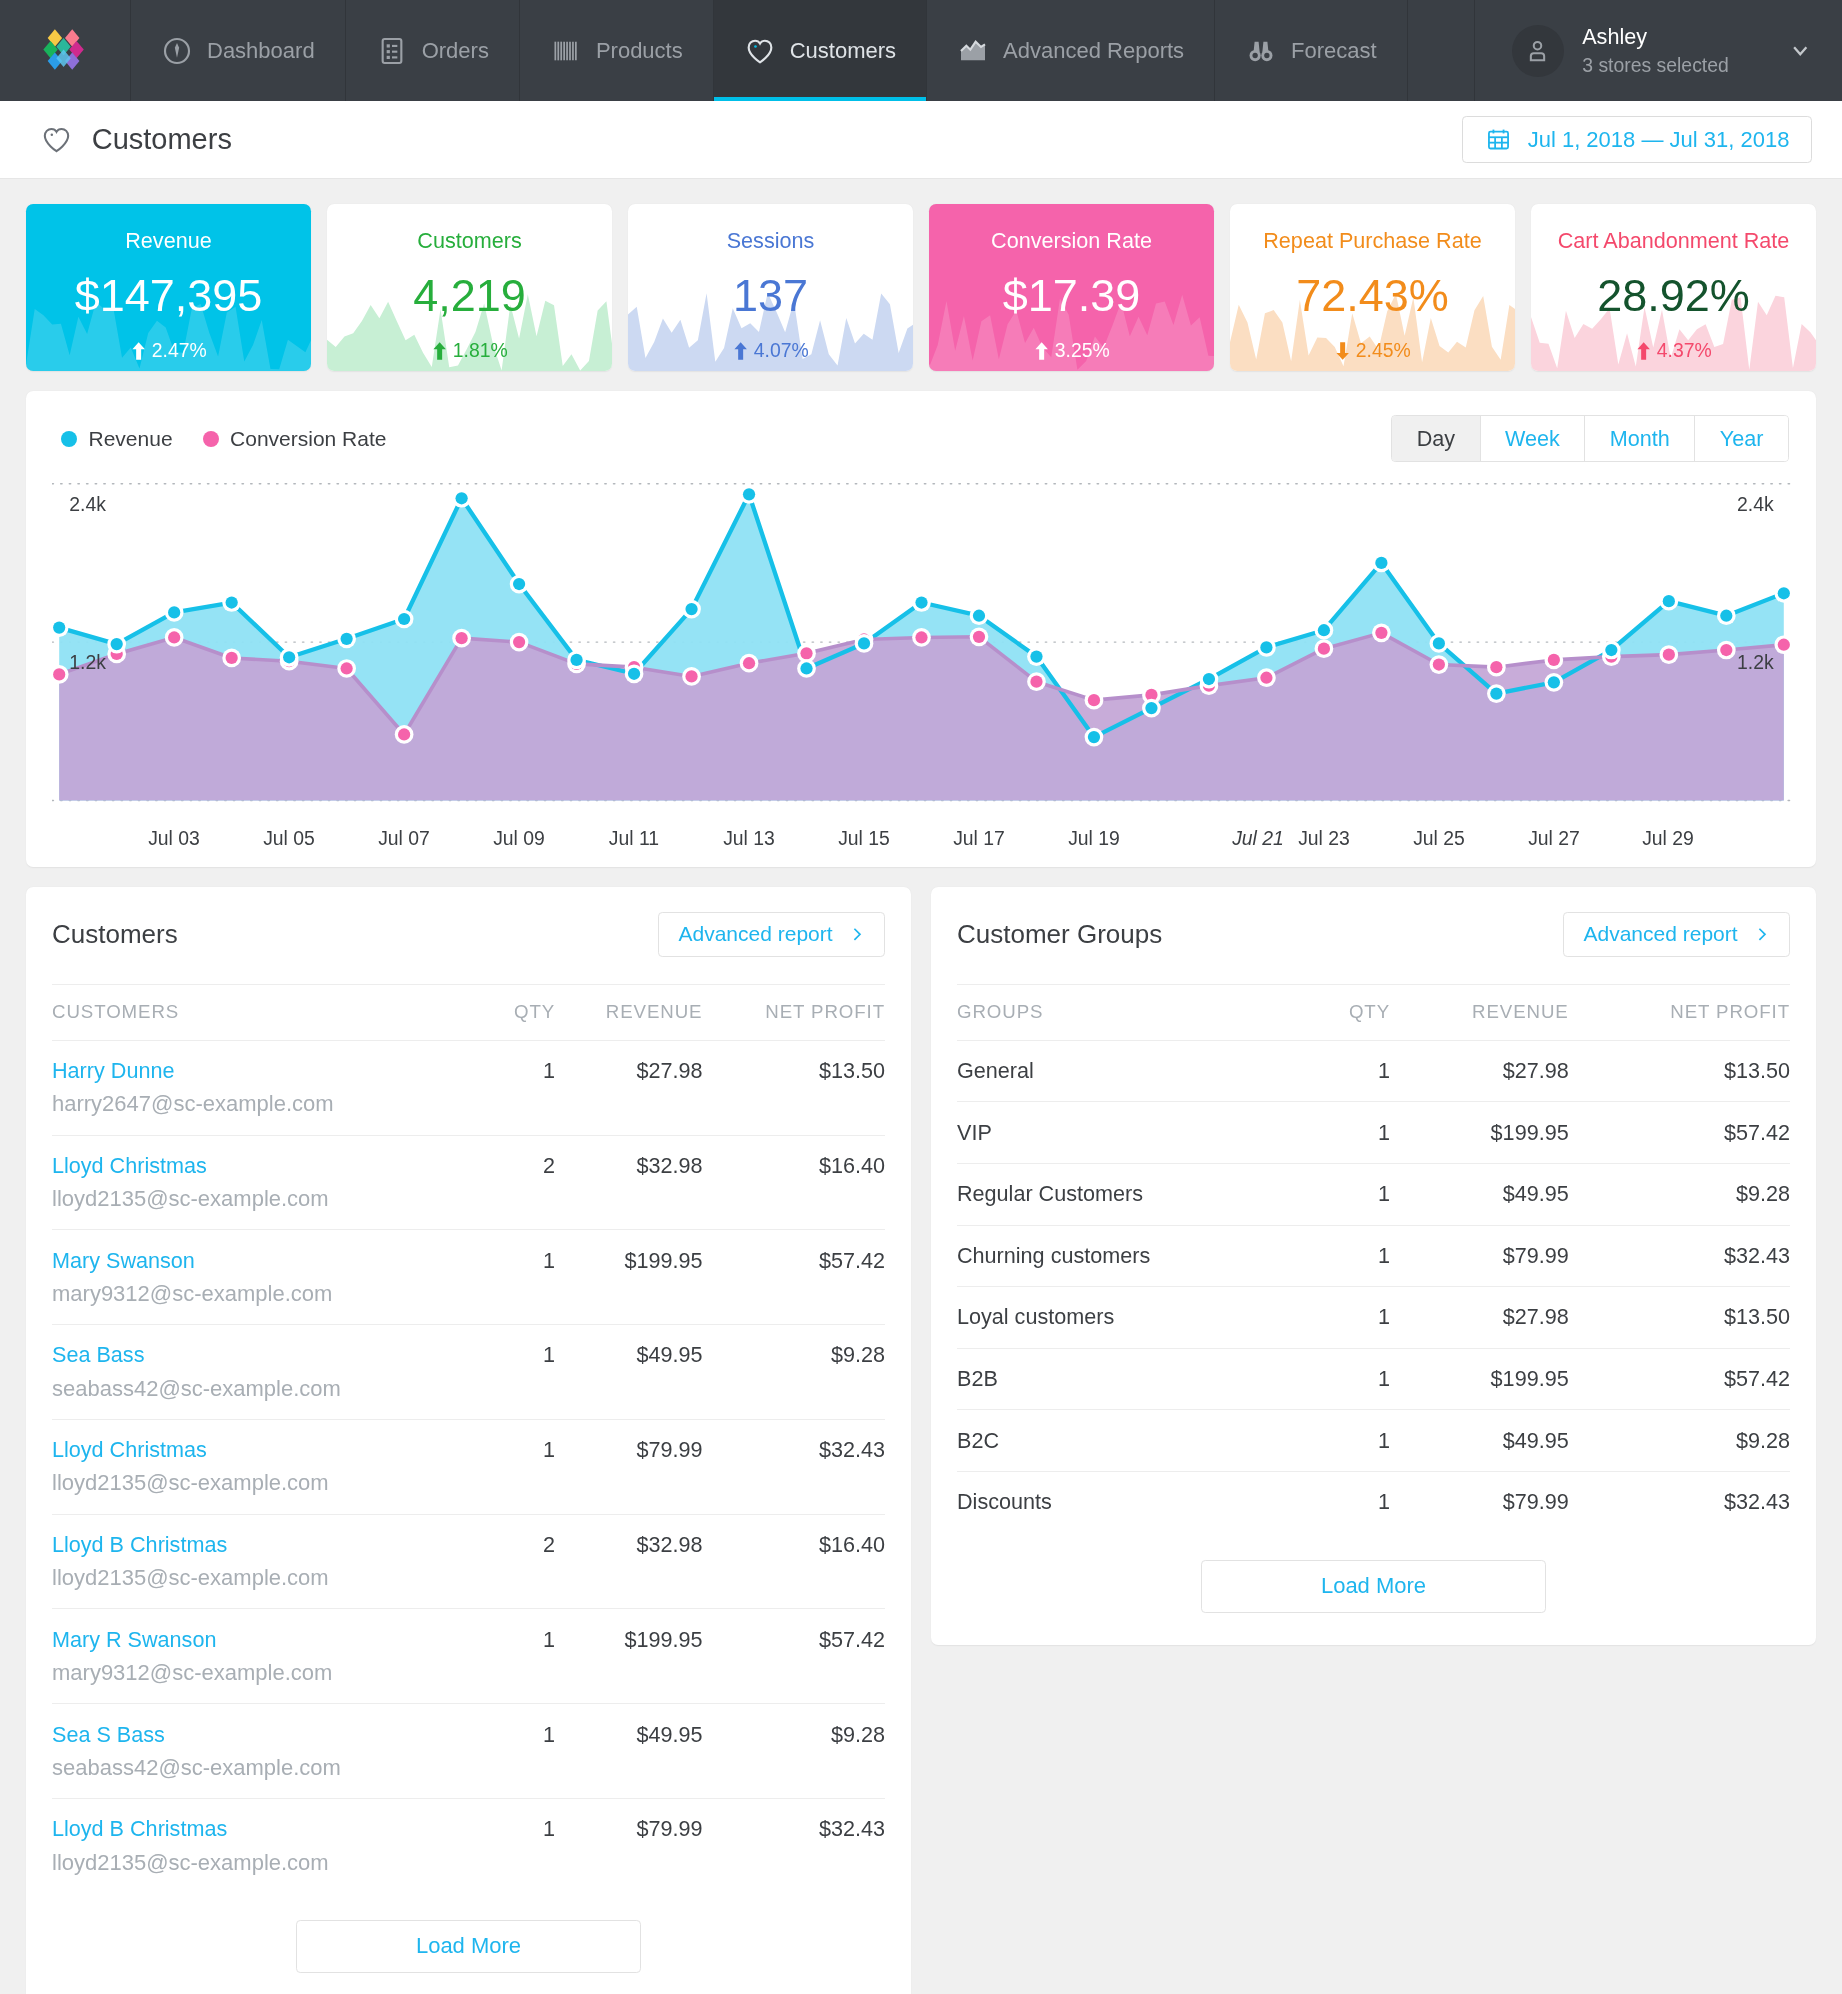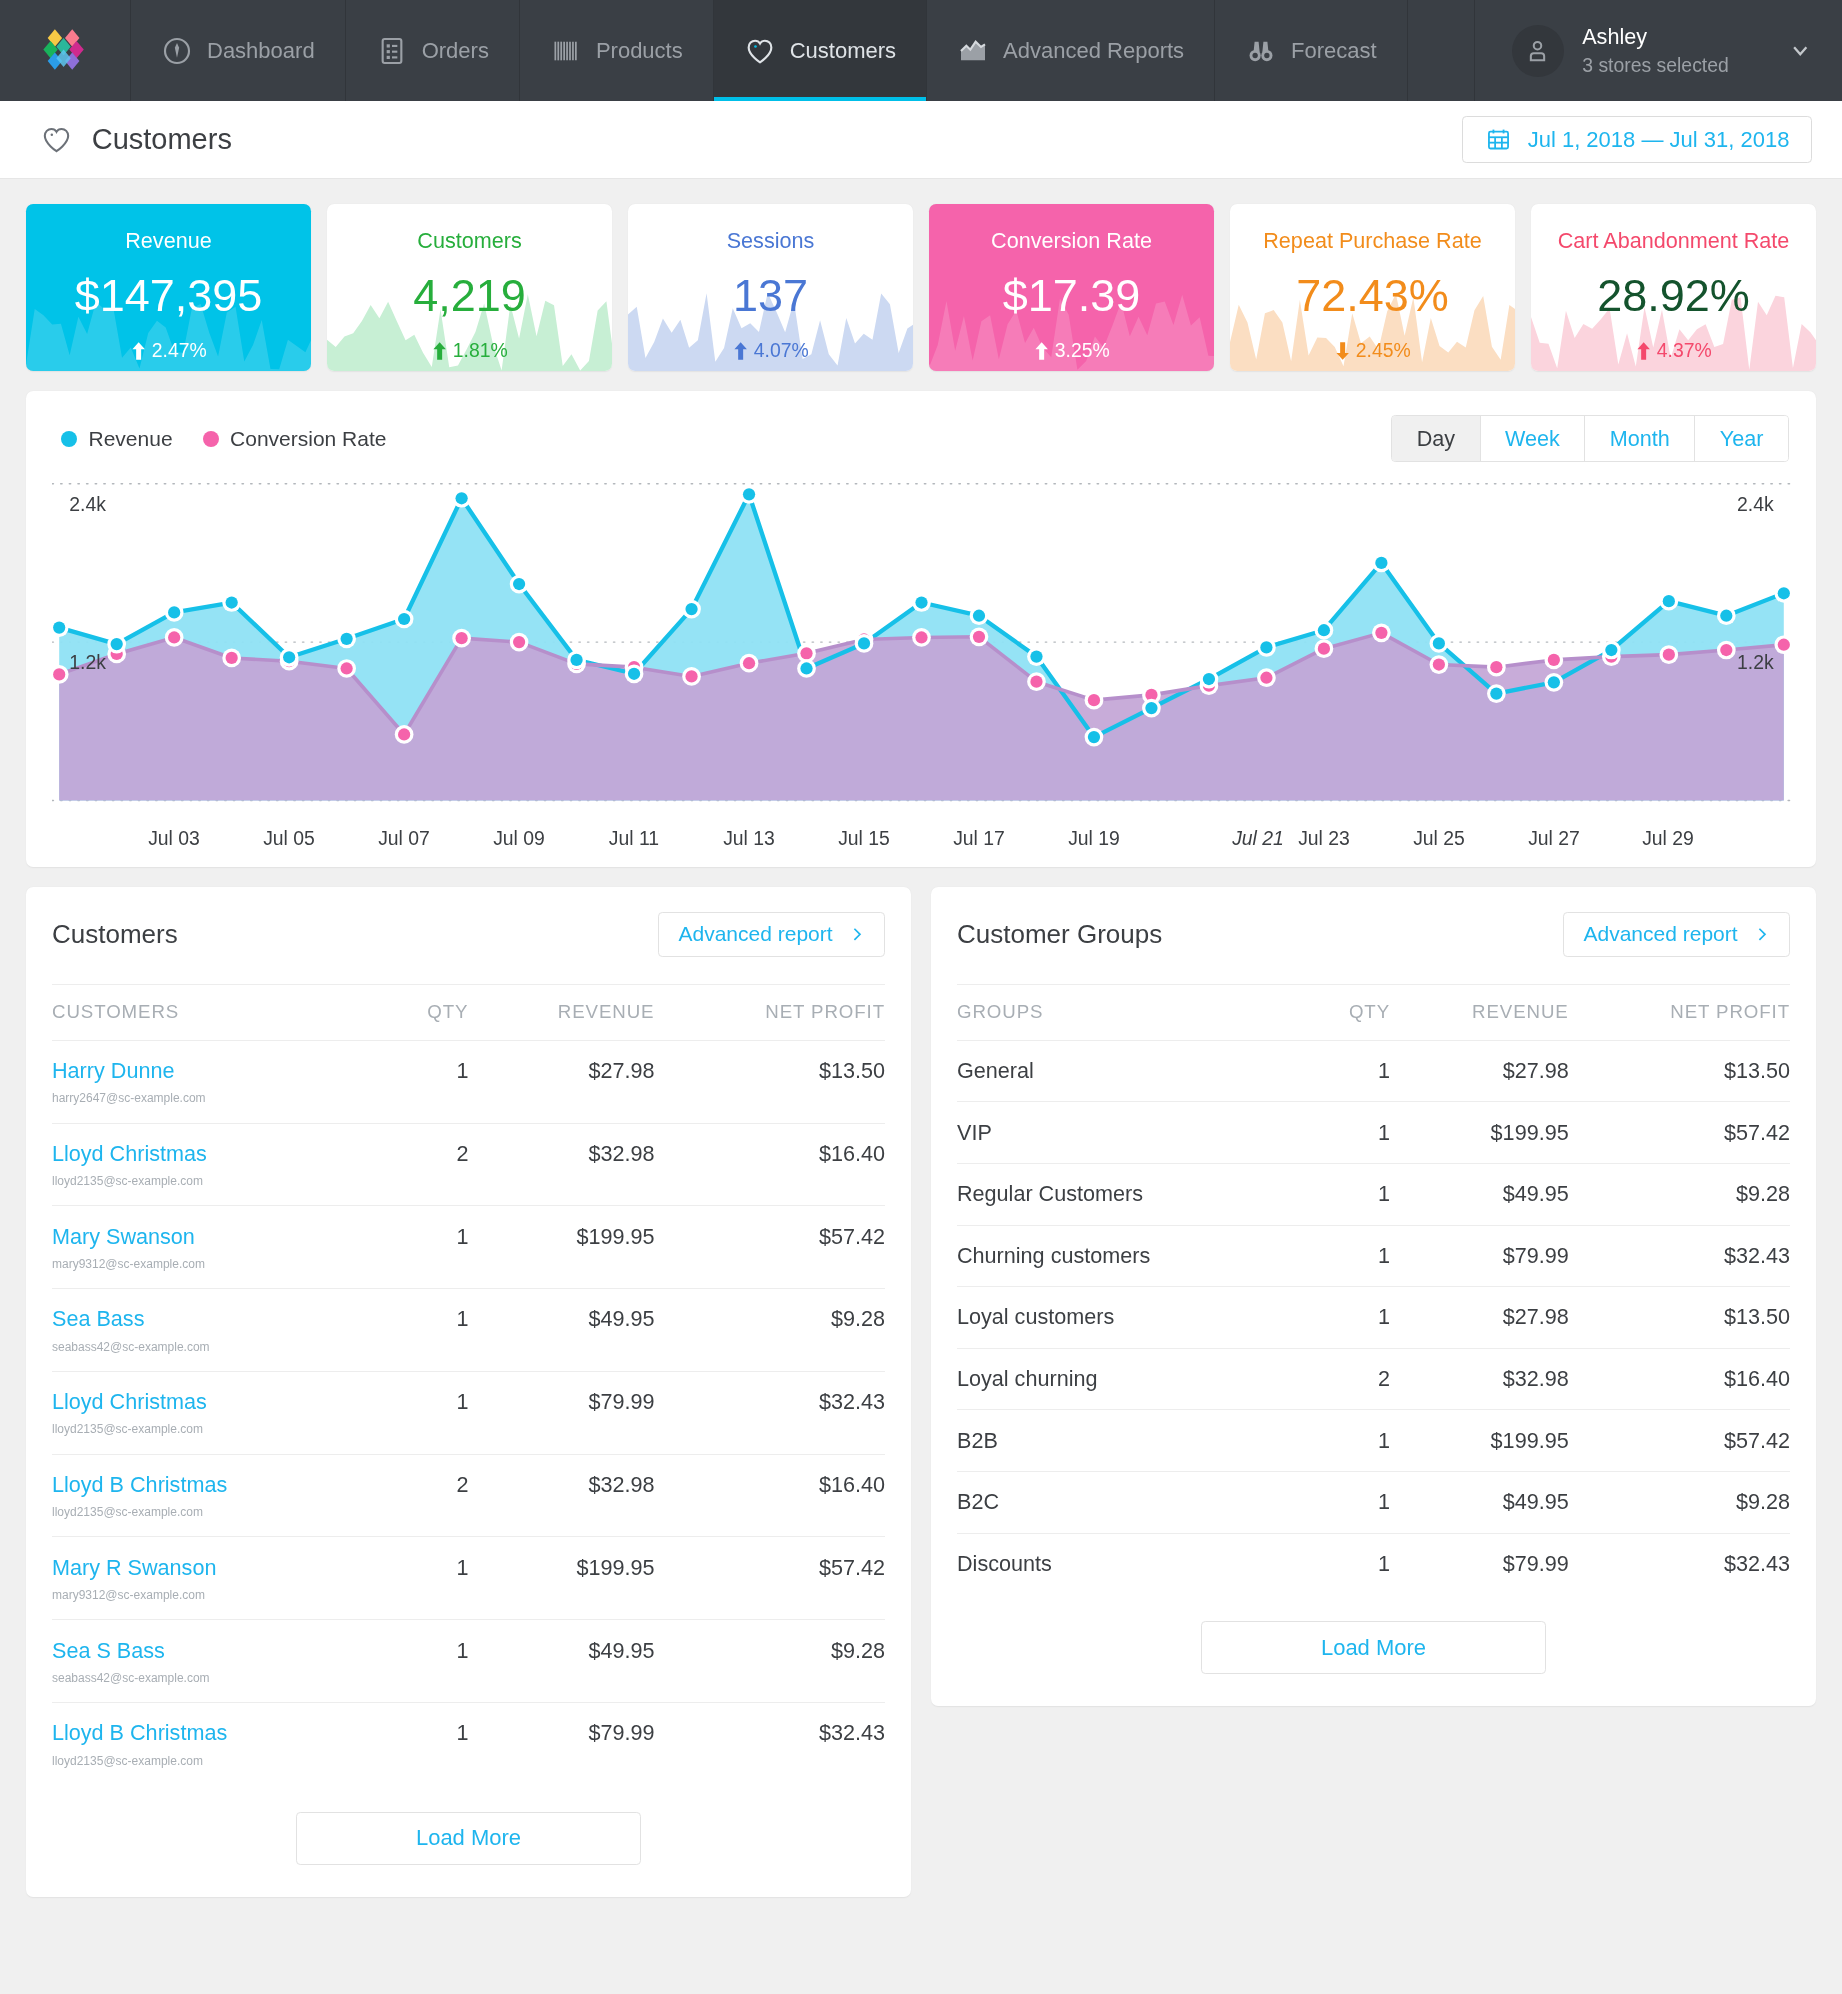--- a/index.html
+++ b/index.html
@@ -126,21 +126,21 @@
   }
   table { width: 100%; border-collapse: collapse; margin-top: 27px; }
   th {
     font-size: 18.7px; color: #a8aeb4; font-weight: 400; letter-spacing: 0.9px;
     text-align: right; padding: 16px 0 17.3px 0; border-top: 0.7px solid #ededed;
   }
   th.l { text-align: left; }
   td { padding: 17.3px 0; border-top: 0.7px solid #ededed; font-size: 21.6px; text-align: right; color: #3c3f43; vertical-align: top; }
   td.l { text-align: left; }
   .cust-name { color: #1eb5ee; font-size: 21.6px; cursor: pointer; display:block; }
-  .cust-mail { color: #a8aeb4; font-size: 12px; margin-top: 7.2px; display: block; }
+  .cust-mail { color: #a8aeb4; font-size: 22px; margin-top: 7.2px; display: block; }
   .loadmore {
     margin: 27px auto 0 auto; display: flex; align-items: center; justify-content: center;
     height: 53px; border: 0.7px solid #e2e2e2; border-radius: 4.3px;
     color: #1eb5ee; font-size: 22px; cursor: pointer; background: #fff;
   }
   .lm-left { width: 345px; }
   .lm-right { width: 345px; }
 </style>
 </head>
 <body>
@@ -673,26 +673,20 @@
               <td>$79.99</td>
               <td>$32.43</td>
             </tr>
             <tr>
               <td class="l">Loyal customers</td>
               <td>1</td>
               <td>$27.98</td>
               <td>$13.50</td>
             </tr>
             <tr>
-              <td class="l">Loyal churning</td>
-              <td>2</td>
-              <td>$32.98</td>
-              <td>$16.40</td>
-            </tr>
-            <tr>
               <td class="l">B2B</td>
               <td>1</td>
               <td>$199.95</td>
               <td>$57.42</td>
             </tr>
             <tr>
               <td class="l">B2C</td>
               <td>1</td>
               <td>$49.95</td>
               <td>$9.28</td>

